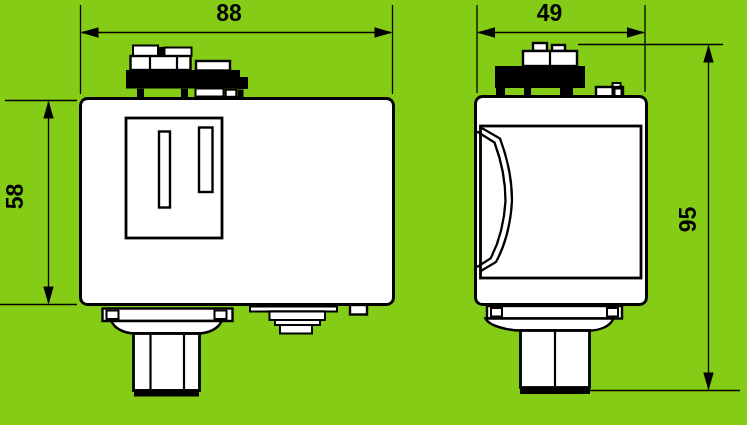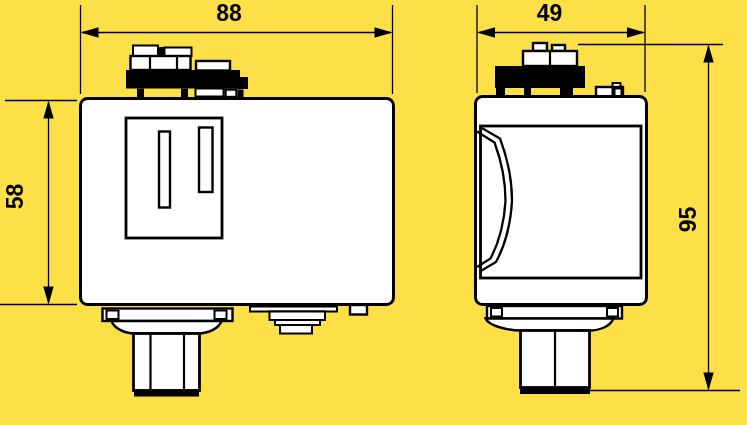--- a/index.html
+++ b/index.html
@@ -1,16 +1,16 @@
 <!DOCTYPE html>
 <html><head>
 <meta charset="utf-8">
 <style>
   html,body{margin:0;padding:0;background:#ffffff;}
-  .stage{position:relative;width:747px;height:425px;background:#fde047;overflow:hidden;}
+  .stage{position:relative;width:747px;height:425px;background:#84cc16;overflow:hidden;}
   svg{display:block;}
   .outline{fill:#ffffff;stroke:#000000;stroke-width:3;}
   .detail{fill:#ffffff;stroke:#000000;stroke-width:2.4;}
   .detail2{fill:#ffffff;stroke:#000000;stroke-width:2;}
   .blackfill{fill:#000000;stroke:none;}
   .thinline{fill:none;stroke:#000000;stroke-width:2.2;}
   .bevel{fill:none;stroke:#000000;stroke-width:2.3;}
   .dim{fill:none;stroke:#000000;stroke-width:1.3;}
   .arrow{fill:#000000;stroke:none;}
   .dimtext{

